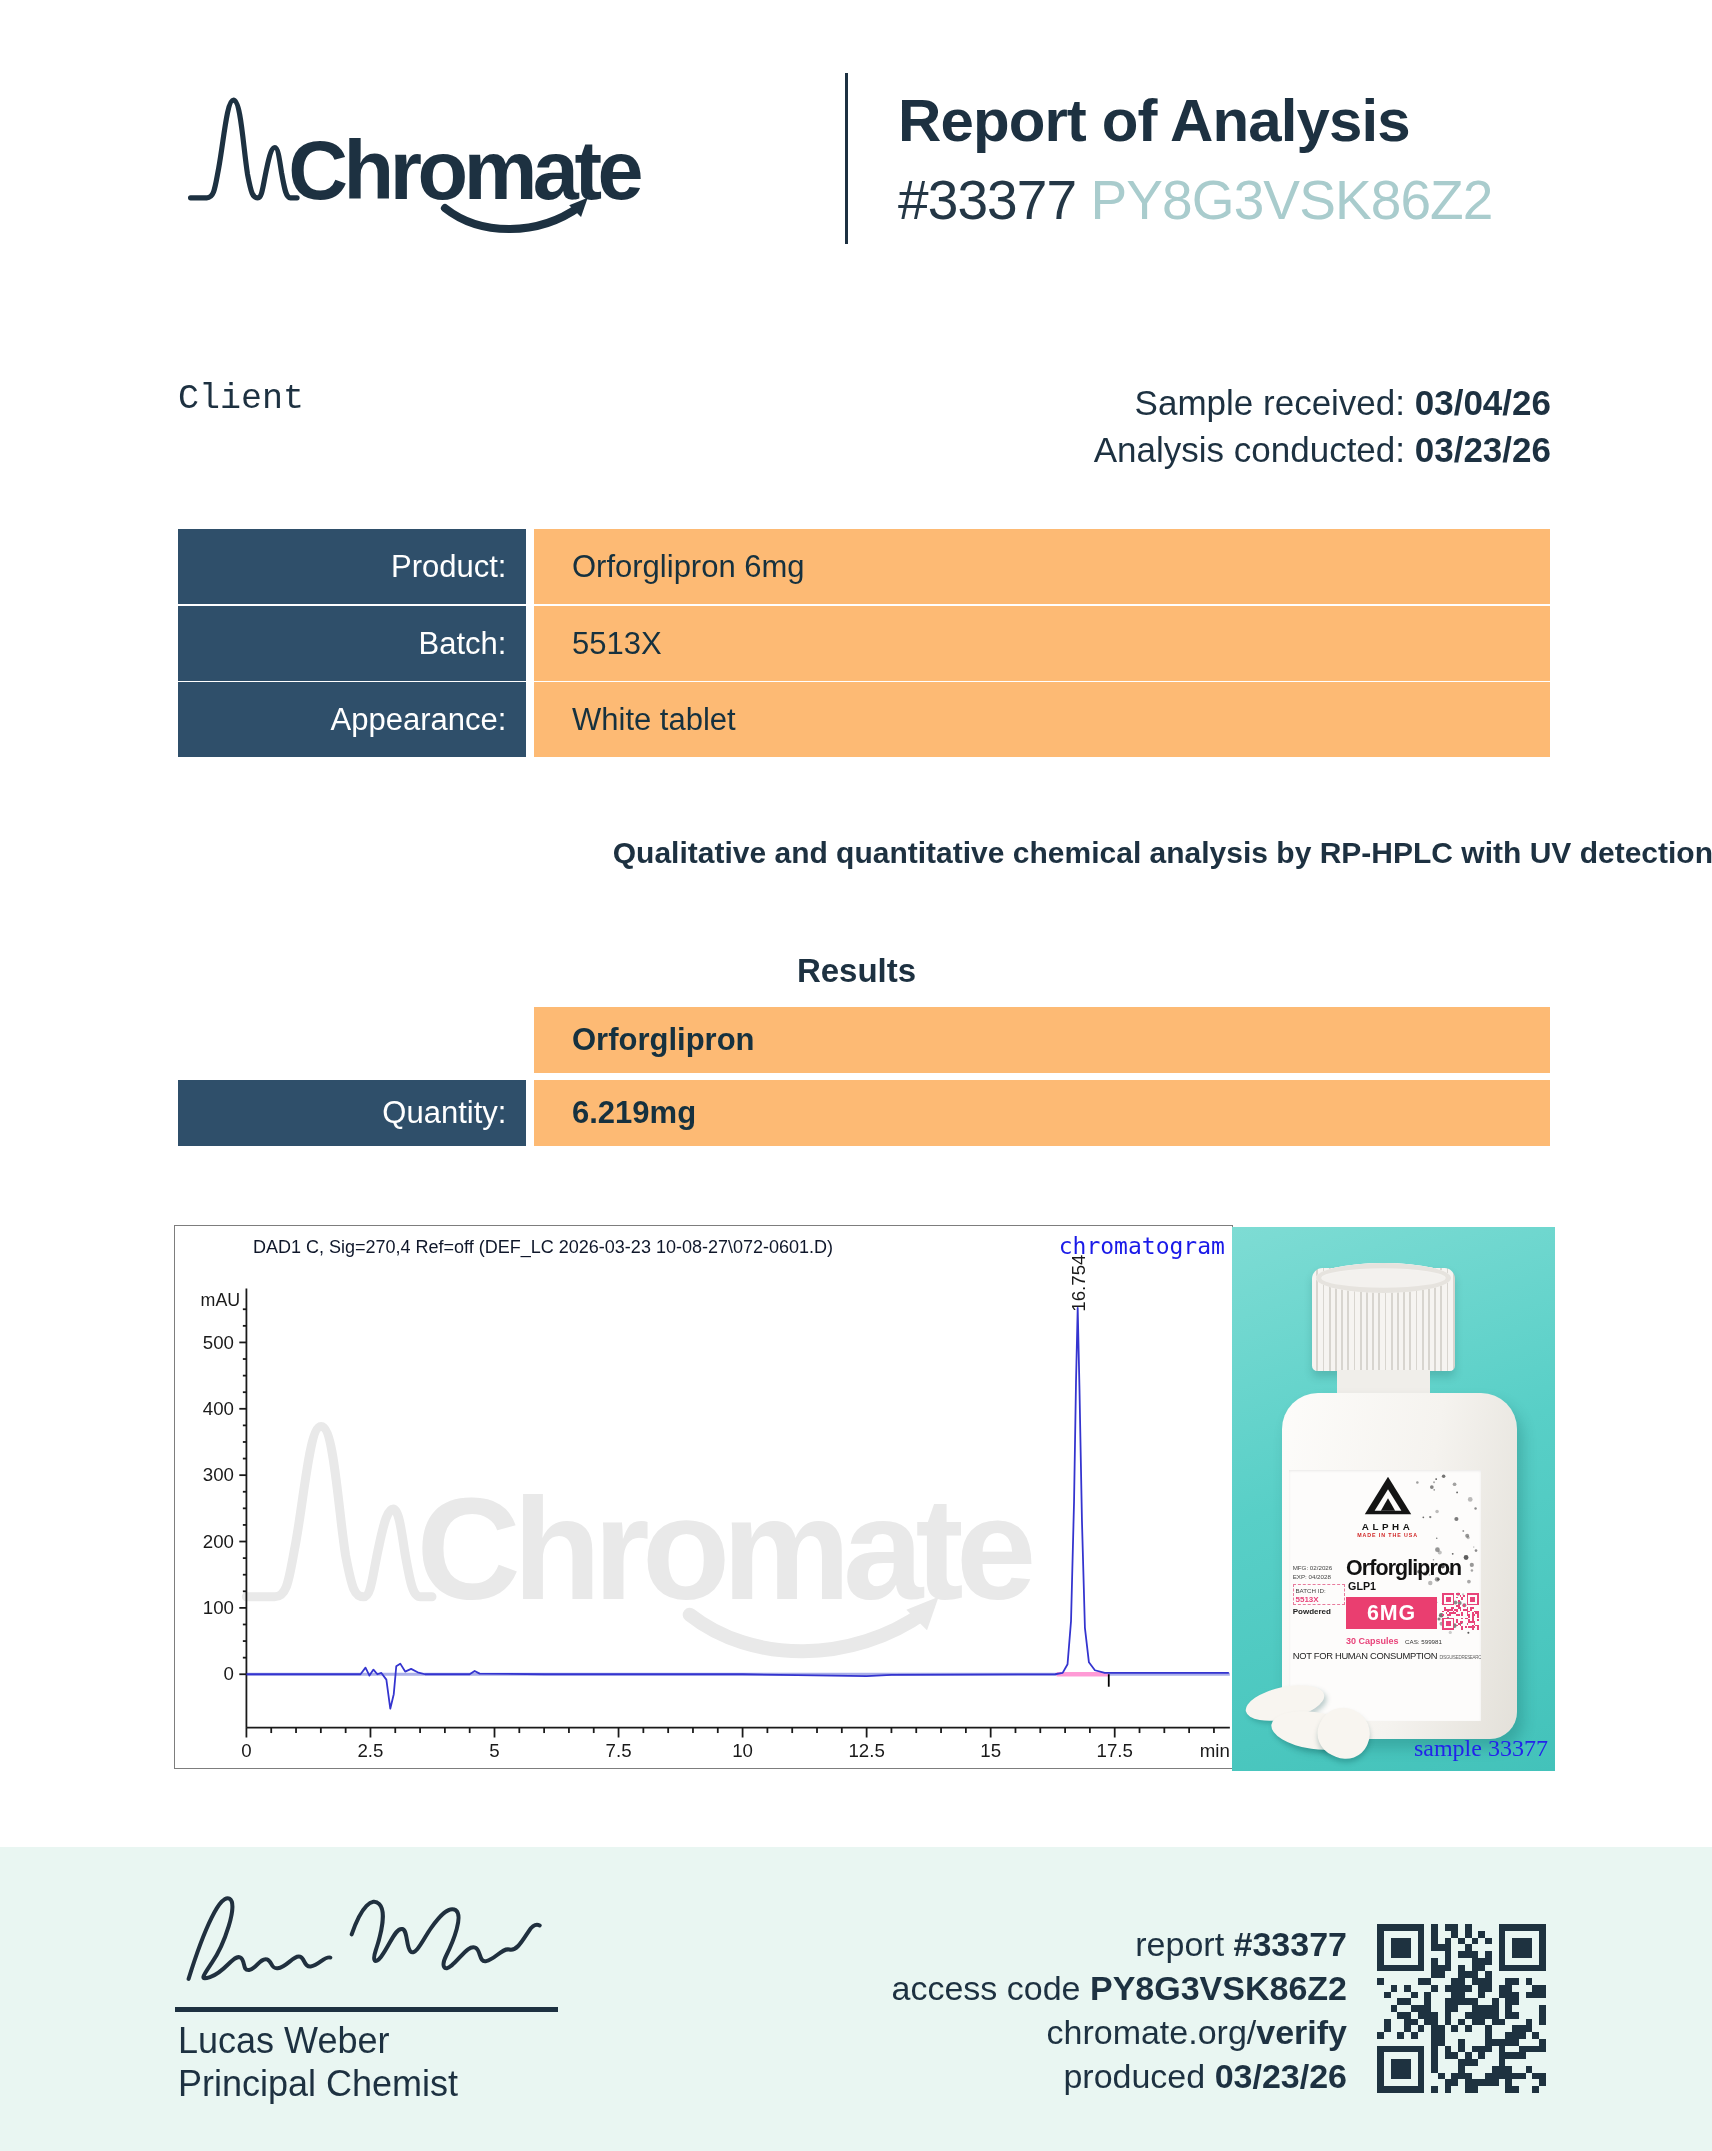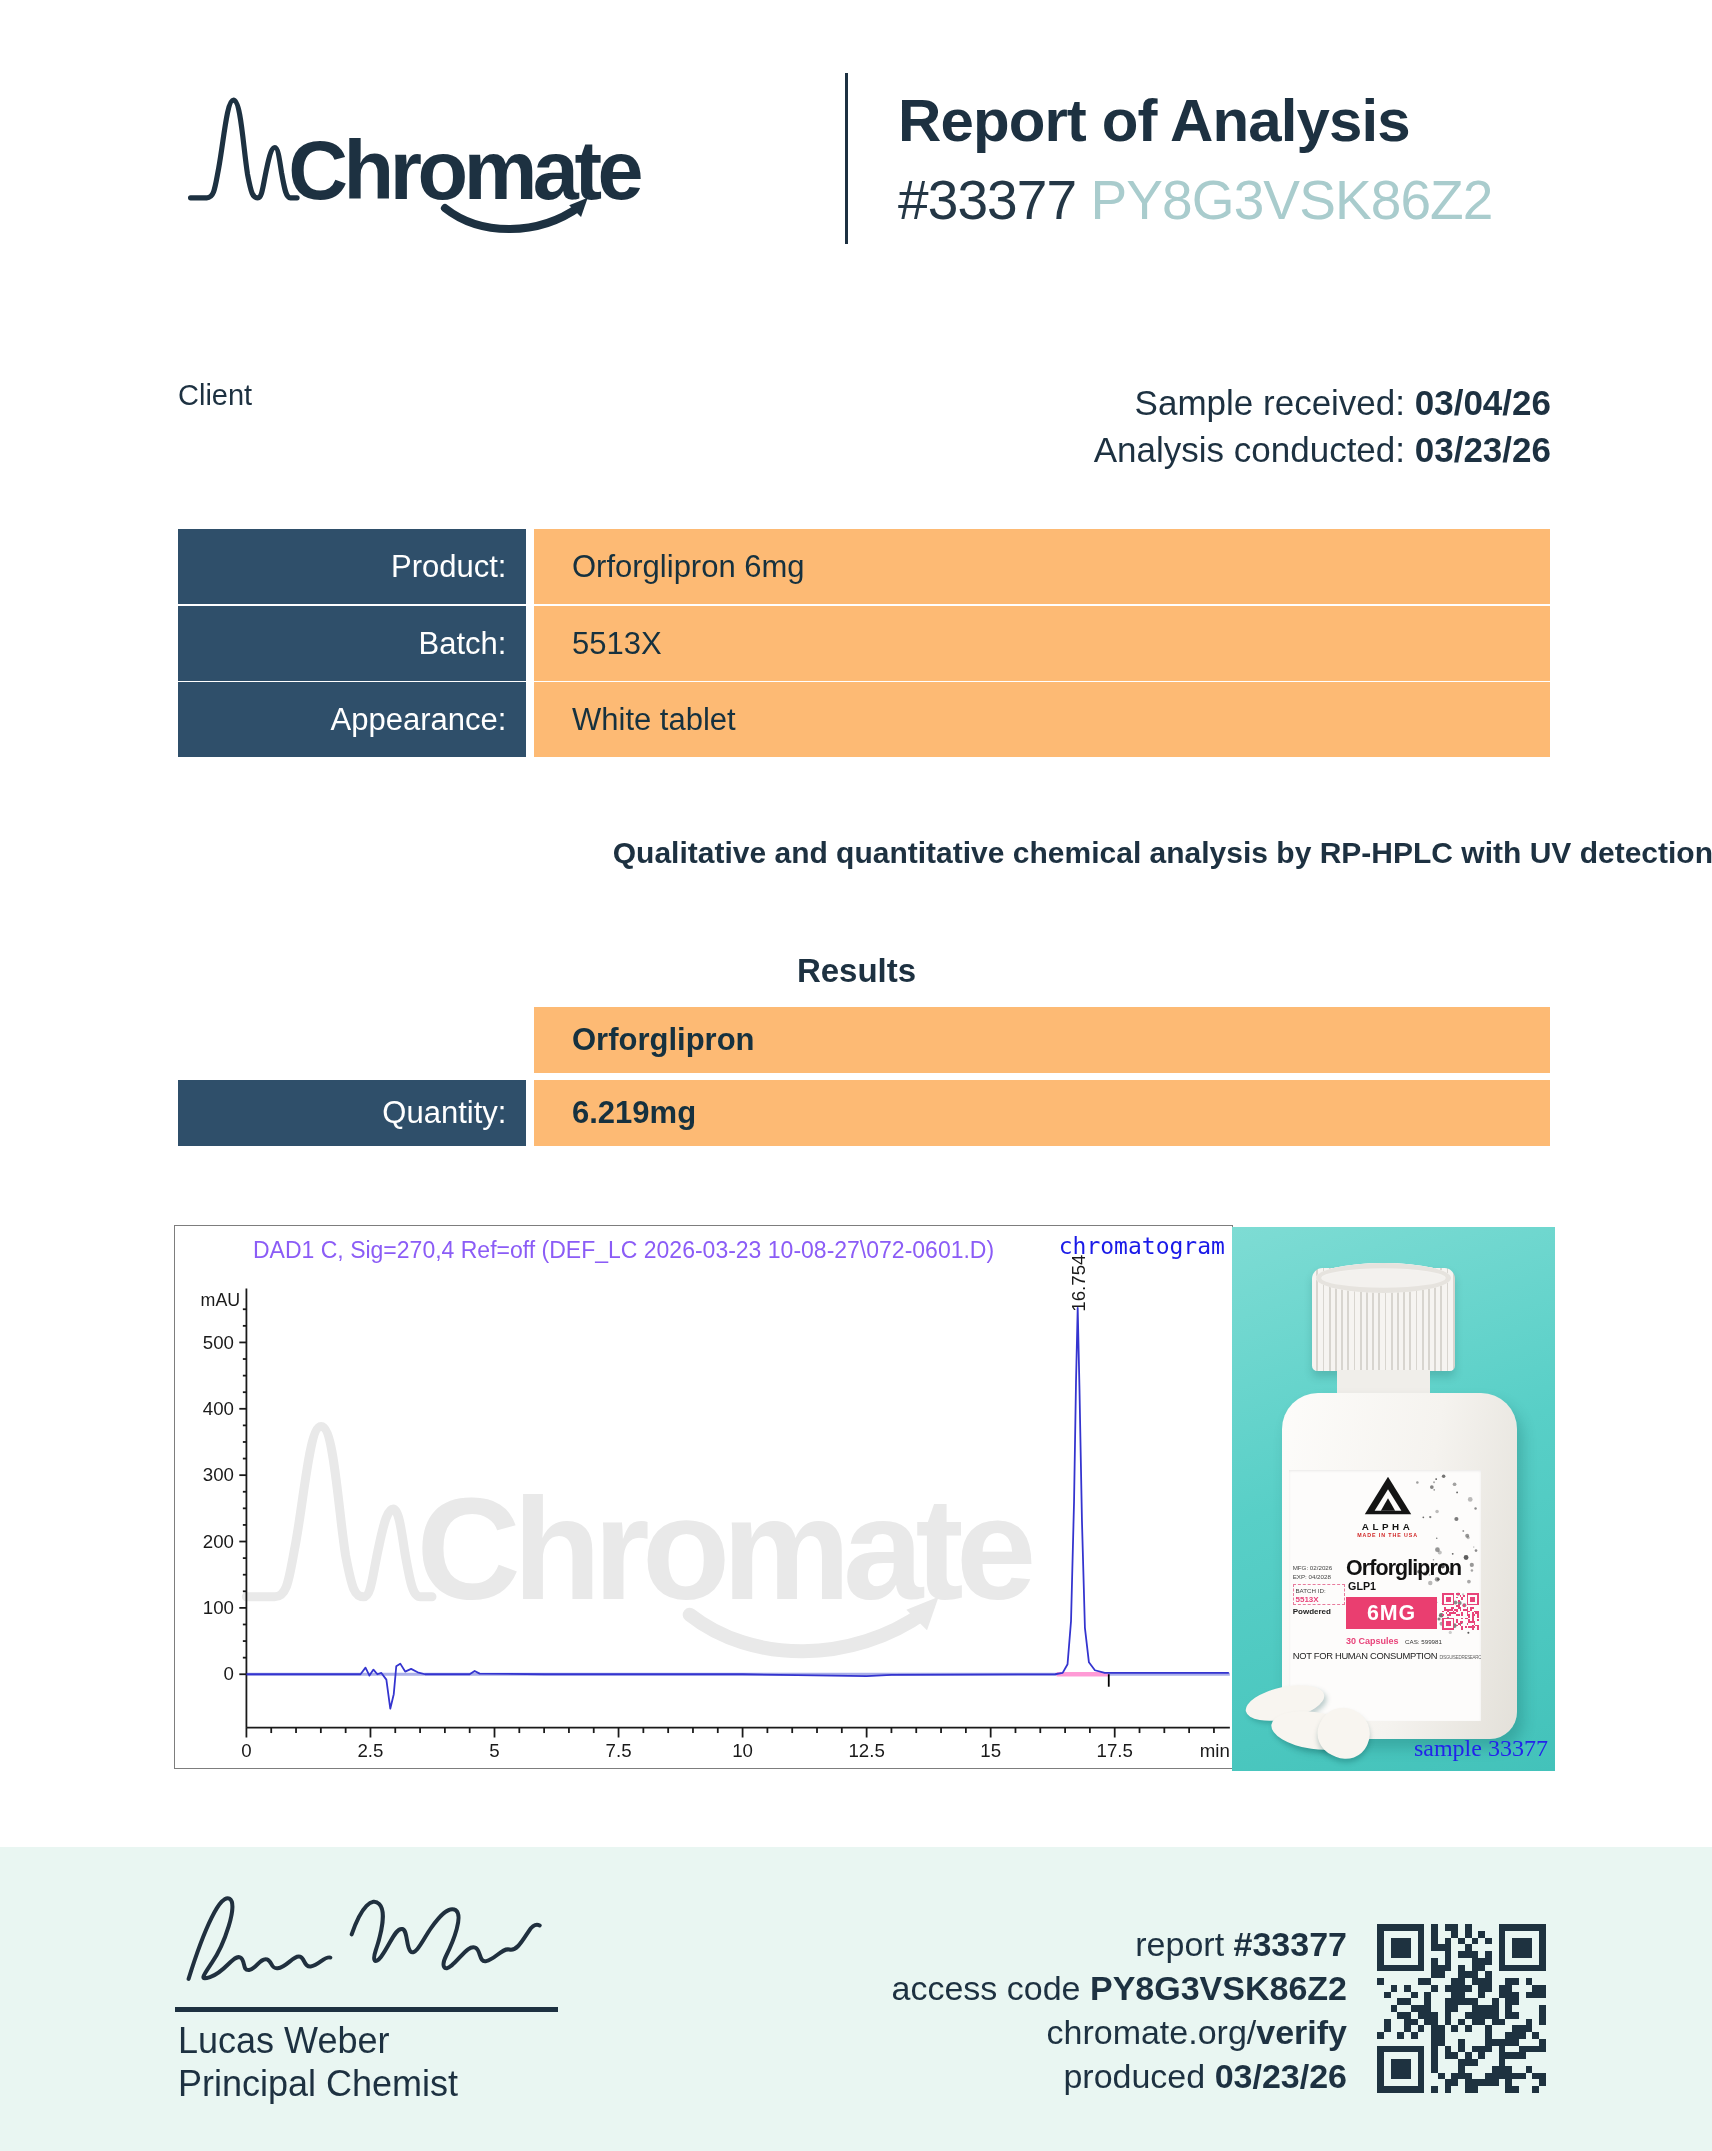--- a/index.html
+++ b/index.html
@@ -10,42 +10,42 @@
 
   
   .logo-svg { width:512px; height:159px; }
   .divider { width:2.7px; height:171px; background:#1d3141; }
   .title-main { font-size:60px; font-weight:bold; letter-spacing:-0.9px; color:#1d3141; }
   .title-sub { font-size:55px; letter-spacing:-0.9px; margin-top:12.5px; }
   .title-sub .num { color:#243746; }
   .title-sub .code { color:#a9cccd; }
 
   
-  .client-label { font-size:29px; }
+  .client-label { font-size:35px;font-family:Liberation Mono, monospace; }
   .client-email { font-size:35px; font-weight:bold; margin-top:11.6px; }
   .dates { font-size:35px; text-align:right; line-height:47px; }
   .dates b { font-weight:bold; }
 
   
   .inforow { position:absolute; left:178px; width:1372px; height:75px; }
   .inforow .lbl { position:absolute; left:0; top:0; width:348px; height:100%;
      background:#2f4f6a; color:#ffffff; font-size:31px; display:flex; align-items:center;
      justify-content:flex-end; padding-right:19.6px; }
   .inforow .val { position:absolute; left:356px; top:0; right:0; height:100%;
      background:#fdba74; color:#16313f; font-size:31px; display:flex; align-items:center;
      padding-left:38px; }
   .inforow .val.bold { font-weight:bold; }
 
   .method-text { width:100%; text-align:right; font-size:30px; font-weight:bold; }
   .results-heading { width:100%; text-align:center; font-size:33px; font-weight:bold; }
 
   
   .chrom-panel { left:174px; top:1225px; width:1059px; height:544px;
      border:1.8px solid #7d7d7d; background:#ffffff; overflow:hidden; }
-  .chrom-header { left:78px; top:10.7px; font-size:23px; color:#8b5cf6; white-space:nowrap; }
+  .chrom-header { left:78px; top:10.7px; font-size:18px; color:#0f172a; white-space:nowrap; }
   .chrom-corner { right:7.1px; top:7.1px; font-size:23px; color:#1a1ae8;
      font-family:"DejaVu Sans Mono", monospace; }
   .watermark { left:61px; top:109px; width:838px; height:383px; opacity:1; }
   #chrom-svg { position:absolute; left:0; top:18px; }
 
   
   .photo { left:1232px; top:1227px; width:323px; height:544px; overflow:hidden;
      background:linear-gradient(160deg,#7edcd4 0%, #58cfc7 45%, #43c2ba 100%); }
   .cap { position:absolute; left:80px; top:41px; width:143px; height:103px;
      border-radius:10.7px 10.7px 5.3px 5.3px;

